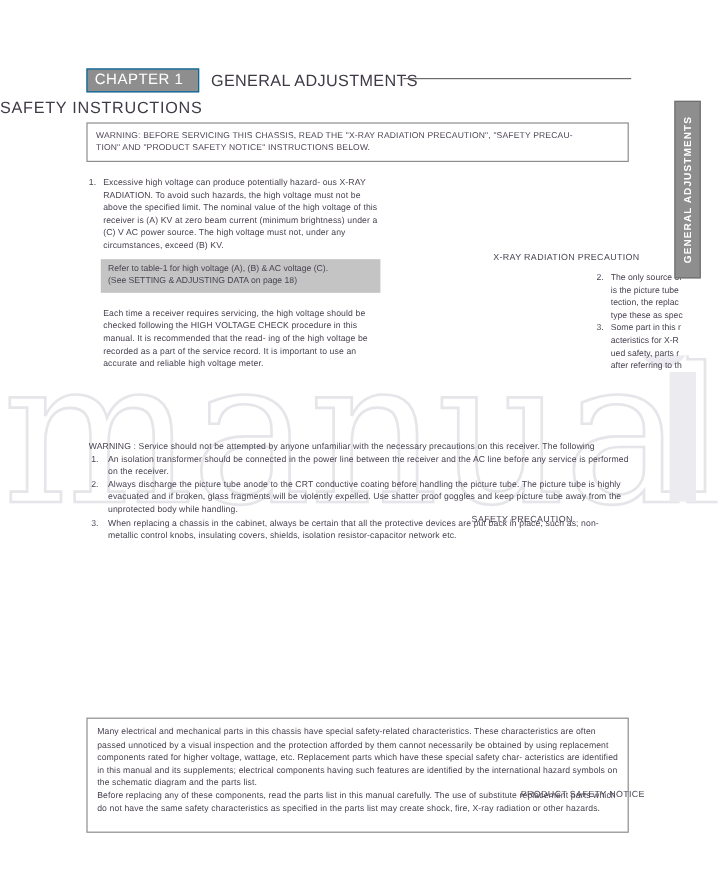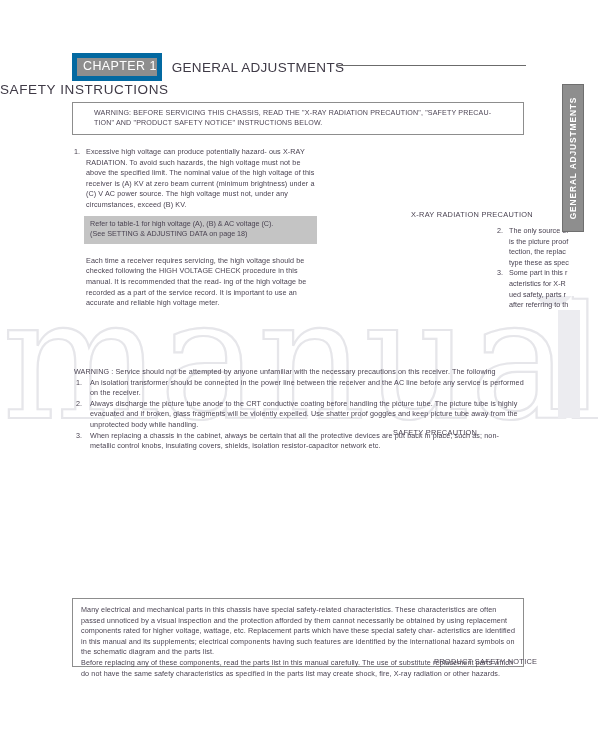--- a/index.html
+++ b/index.html
@@ -42,25 +42,25 @@
     left: 72px;
     top: 57px;
     width: 460px;
     height: 20px;
     z-index: 3;
     display: flex;
     align-items: center;
   }
   .chapter-badge {
     background: #8e8e8e;
-    border: 5px solid #0369a1;
+    border: 1px solid #0369a1;
     color: #ffffff;
     font-size: 12.5px;
     letter-spacing: 0.4px;
-    padding: 1px 0 2px 6px;
+    padding: 1px 12px 2px 6px;
     line-height: 15px;
     white-space: nowrap;
   }
   .chapter-title {
     color: #3f3a46;
     font-size: 13.5px;
     letter-spacing: 0.3px;
     margin-left: 10px;
     white-space: nowrap;
   }
@@ -89,21 +89,21 @@
 
   
   .warn-box {
     position: absolute;
     left: 72px;
     top: 102px;
     width: 452px;
     min-height: 30px;
     border: 1px solid #8d8d8d;
     box-sizing: border-box;
-    padding: 5px 6px 5px 21px;
+    padding: 5px 6px 5px 7px;
     z-index: 3;
     background: transparent;
   }
   .warn-box p {
     margin: 0;
     font-size: 7.1px;
     line-height: 10.4px;
     letter-spacing: 0.15px;
     color: #4e4656;
   }
@@ -228,21 +228,21 @@
     white-space: nowrap;
     z-index: 4;
   }
 
   
   .notice-box {
     position: absolute;
     left: 72px;
     top: 598px;
     width: 452px;
-    height: 69px;
+    height: 96px;
     border: 1px solid #8d8d8d;
     box-sizing: border-box;
     padding: 6px 8px 6px 8px;
     z-index: 3;
   }
   .notice-box p {
     margin: 0;
     font-size: 7.2px;
     line-height: 10.6px;
     letter-spacing: 0.1px;
@@ -323,21 +323,21 @@
     <div class="para-indent">Each time a receiver requires servicing, the high voltage should be checked following the HIGH VOLTAGE CHECK procedure in this manual. It is recommended that the read- ing of the high voltage be recorded as a part of the service record. It is important to use an accurate and reliable high voltage meter.</div>
   </div>
 
   <div class="xray-label">X-RAY RADIATION PRECAUTION</div>
 
   <div class="sec-right">
     <ol>
       <li>
         <span class="num">2.</span>
         <span>The only source of</span><br>
-        <span>is the picture proof</span><br>
+        <span>is the picture tube</span><br>
         <span>tection, the replac</span><br>
         <span>type these as spec</span>
       </li>
       <li>
         <span class="num">3.</span>
         <span>Some part in this r</span><br>
         <span>acteristics for X-R</span><br>
         <span>ued safety, parts r</span><br>
         <span>after referring to th</span>
       </li>

